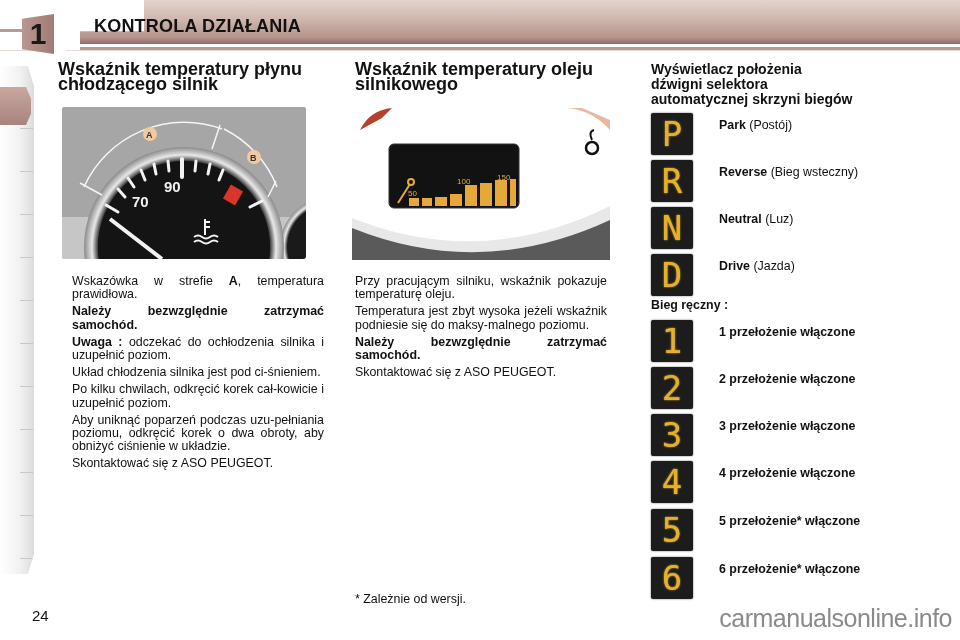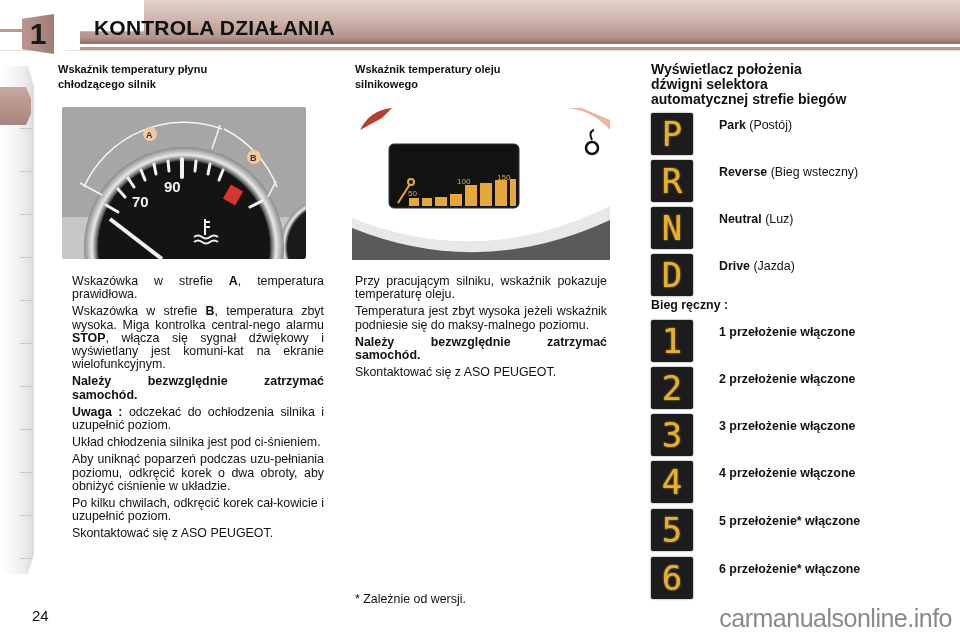--- a/index.html
+++ b/index.html
@@ -25,42 +25,42 @@
   }
   .chapter-tab {
     position: absolute; left: 22px; top: 14px; width: 32px; height: 40px;
     background: linear-gradient(90deg, #b99790, #a07c75);
     clip-path: polygon(0 12%, 100% 0, 100% 100%, 0 88%);
     display: flex; align-items: center; justify-content: center;
     font-weight: bold; font-size: 30px; color: #1a1a1a;
   }
   .header-title {
     position: absolute; left: 94px; top: 16px;
-    font-size: 21px; font-weight: bold; color: #111; letter-spacing: 0.2px;
+    font-size: 18px; font-weight: bold; color: #111; letter-spacing: 0.2px;
   }
 
   
   .side-tabs {
     position: absolute; left: 0; top: 66px; width: 34px; height: 508px;
     background: linear-gradient(90deg, #ffffff 0%, #f1f1f1 60%, #dcdcdc 100%);
     clip-path: polygon(0 0, 82% 0, 100% 4%, 100% 96%, 82% 100%, 0 100%);
   }
   .side-tab-line { position: absolute; left: 20px; width: 13px; height: 1px; background: #c8c8c8; }
   .side-active {
     position: absolute; left: 0; top: 87px; width: 31px; height: 38px;
     background: linear-gradient(#c9a8a1, #a7847d);
     clip-path: polygon(0 0, 84% 0, 100% 30%, 100% 70%, 84% 100%, 0 100%);
   }
 
   
   .col { position: absolute; top: 62px; }
   .col1 { left: 58px; width: 252px; }
   .col2 { left: 355px; width: 252px; }
   .col3 { left: 651px; width: 270px; }
-  h2 { font-size: 11px; font-weight: bold; line-height: 15px; color: #111; }
+  h2 { font-size: 18px; font-weight: bold; line-height: 15px; color: #111; }
   .col3 h2 { font-size: 14px; }
 
   .body-text { font-size: 12.4px; line-height: 13.2px; text-align: justify; }
   .body-text p { margin-bottom: 4px; }
   b { font-weight: bold; }
 
   
   .gauge-photo {
     position: absolute; left: 62px; top: 107px; width: 244px; height: 152px;
     background: linear-gradient(#9a9a9a, #b4b4b4 60%, #d8d8d8);
@@ -175,26 +175,25 @@
     <line x1="214" y1="74" x2="206" y2="90" stroke="#f5f5f5" stroke-width="1.5"></line>
     <circle cx="88" cy="27" r="7" fill="#f2c9a0"></circle>
     <text x="84" y="31" font-family="Liberation Sans, sans-serif" font-size="9" font-weight="bold" fill="#333">A</text>
     <circle cx="192" cy="50" r="7" fill="#f2c9a0"></circle>
     <text x="188" y="54" font-family="Liberation Sans, sans-serif" font-size="9" font-weight="bold" fill="#333">B</text>
   </svg>
 </div>
 
 <div class="text1 body-text">
   <p><span>Wskazówka w strefie </span><b>A</b><span>, temperatura prawidłowa.</span></p>
-  <p><span>Wskazówka w strefie </span><b>B</b><span>, temperatura zbyt wysoka. Miga kontrolka central-nego alarmu </span><b>STOP</b><span>, włącza się sygnał dźwiękowy i wyświetlany jest komuni-kat na ekranie wielofunkcyjnym.</span></p>
   <p><b>Należy bezwzględnie zatrzymać samochód.</b></p>
   <p><b>Uwaga :</b><span> odczekać do ochłodzenia silnika i uzupełnić poziom.</span></p>
   <p>Układ chłodzenia silnika jest pod ci-śnieniem.</p>
+  <p>Po kilku chwilach, odkręcić korek cał-kowicie i uzupełnić poziom.</p>
   <p>Aby uniknąć poparzeń podczas uzu-pełniania poziomu, odkręcić korek o dwa obroty, aby obniżyć ciśnienie w układzie.</p>
-  <p>Po kilku chwilach, odkręcić korek cał-kowicie i uzupełnić poziom.</p>
   <p>Skontaktować się z ASO PEUGEOT.</p>
 </div>
 
 <div class="col col2">
   <h2>
     <span>Wskaźnik temperatury oleju</span><br>
     <span>silnikowego</span>
   </h2>
 </div>
 
@@ -232,21 +231,21 @@
   <p>Przy pracującym silniku, wskaźnik pokazuje temperaturę oleju.</p>
   <p>Temperatura jest zbyt wysoka jeżeli wskaźnik podniesie się do maksy-malnego poziomu.</p>
   <p><b>Należy bezwzględnie zatrzymać samochód.</b></p>
   <p>Skontaktować się z ASO PEUGEOT.</p>
 </div>
 
 <div class="col col3">
   <h2>
     <span>Wyświetlacz położenia</span><br>
     <span>dźwigni selektora</span><br>
-    <span>automatycznej strefie biegów</span>
+    <span>automatycznej skrzyni biegów</span>
   </h2>
 </div>
 
 <div id="gear-container">
     <div class="gear-row" style="top: 113px;">
       <div class="gear-box">
         <span style="font-family:'DejaVu Sans Mono',monospace;font-size:34px;line-height:1;color:#e6b12a;text-shadow:0 0 2px #e6b12a;">P</span>
       </div>
       <div class="gear-label"><b>Park</b><span> (Postój)</span></div>
     </div>

